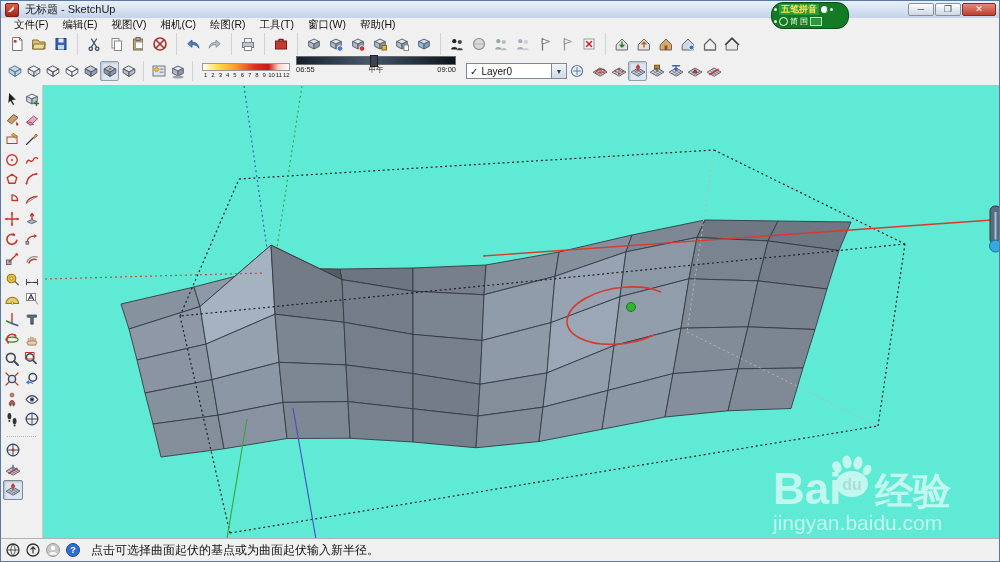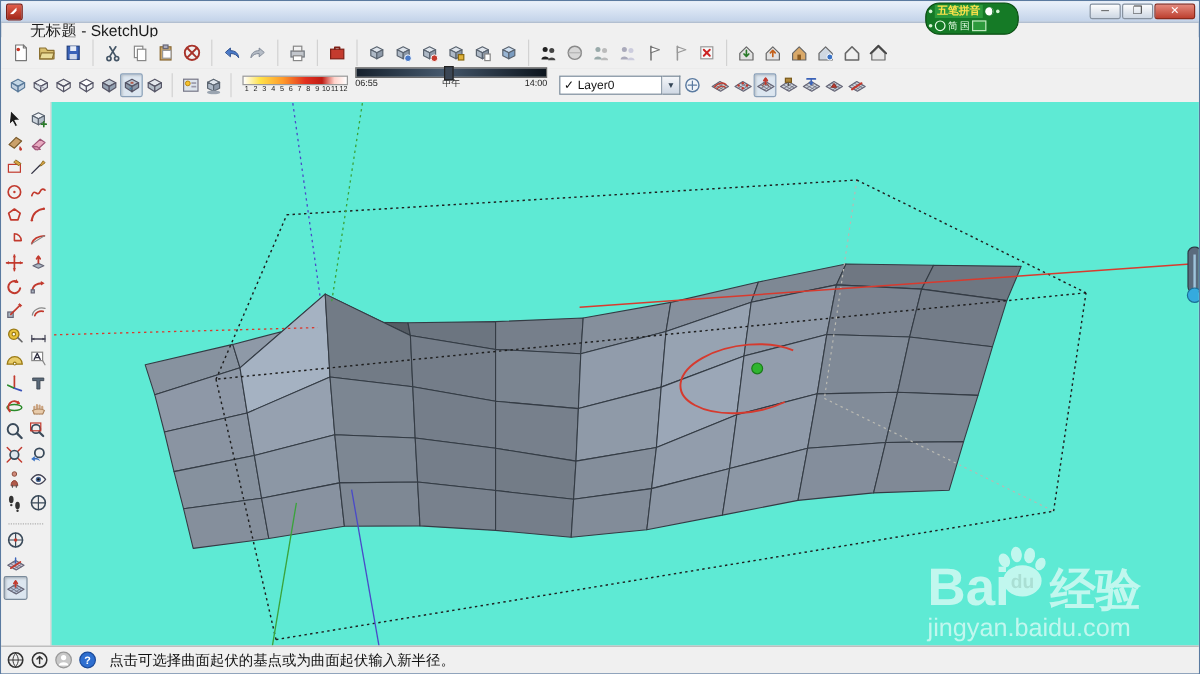--- a/index.html
+++ b/index.html
@@ -6,21 +6,21 @@
   body{width:1000px;height:562px;position:relative;overflow:hidden;
        font-family:"Liberation Sans","DejaVu Sans",sans-serif;background:#f0f0f0;}
   .win{position:absolute;inset:0;border:1px solid #5a7aa0;box-sizing:border-box;background:#f0f0f0;}
   
   .titlebar{position:absolute;left:0;top:0;right:0;height:17px;
     background:linear-gradient(#eaf1fb,#c3d3e9);border-bottom:1px solid #a3b4ca;}
   .title-icon{position:absolute;left:4px;top:2px;width:12px;height:12px;border-radius:2px;
     background:linear-gradient(#e25c4a,#a2281a);border:1px solid #7e1f16;}
   .title-icon i{position:absolute;left:2px;top:2px;width:6px;height:6px;background:#fff;display:block;
     clip-path:polygon(0 100%,100% 0,100% 45%,45% 100%);}
-  .title-text{position:absolute;left:24px;top:16px;font-size:13px;line-height:17px;color:#1b1b1b;}
+  .title-text{position:absolute;left:24px;top:0;font-size:11px;line-height:17px;color:#1b1b1b;}
   .winbtns{position:absolute;right:3px;top:2px;display:flex;gap:1px;}
   .wbtn{width:26px;height:13px;border:1px solid #87929f;border-radius:2px;box-sizing:border-box;
     background:linear-gradient(#fdfdfd,#cdd7e3);color:#333;font-size:9px;line-height:10px;text-align:center;}
   .wbtn.close{width:34px;background:linear-gradient(#e4897c,#bd4030);color:#fff;border-color:#8a2a1c;}
   
   .ime{position:absolute;left:770px;top:1px;width:78px;height:27px;background:#157a26;
     border:1px solid #0a4d12;border-radius:12px;z-index:50;box-sizing:border-box;}
   .ime-row{display:flex;align-items:center;height:12px;padding:0 2px;gap:2px;}
   .ime-title{color:#ffe24a;font-size:9px;font-weight:bold;background:#2c9a3c;padding:0 2px;line-height:11px;}
   .ime-moon{width:7px;height:7px;border-radius:50%;background:#fff;box-shadow:-2px 0 0 -1px #157a26 inset;}
@@ -110,20 +110,30 @@
     </div>
     <div class="ime-row">
       <span class="ime-dot"></span>
       <span class="ime-mag"></span>
       <span class="ime-g">简</span>
       <span class="ime-g">国</span>
       <span class="ime-kb"></span>
     </div>
   </div>
 
+  <div class="menubar" id="menubar">
+      <div class="menu-item">文件(F)</div>
+      <div class="menu-item">编辑(E)</div>
+      <div class="menu-item">视图(V)</div>
+      <div class="menu-item">相机(C)</div>
+      <div class="menu-item">绘图(R)</div>
+      <div class="menu-item">工具(T)</div>
+      <div class="menu-item">窗口(W)</div>
+      <div class="menu-item">帮助(H)</div>
+    </div>
 
   <div class="tb1" id="toolbar1">
       <div class="tgroup">
         <div class="tbtn">
           <span>
             <svg class="ico" viewBox="0 0 16 16">
               <path d="M4 1.5h6.5L13 4v10.5H4z" fill="#fff" stroke="#777" stroke-width="1" stroke-linejoin="round" stroke-linecap="round"></path>
               <path d="M10.5 1.5V4H13" fill="none" stroke="#777" stroke-width="1" stroke-linejoin="round" stroke-linecap="round"></path>
               <circle cx="6.2" cy="5.2" r="1.5" fill="#c93526" stroke="none" stroke-width="1.2"></circle>
             </svg>
@@ -505,21 +515,21 @@
           <span>12</span>
         </div>
     </div>
     <div class="time-slider">
       <div class="time-bar">
         <div class="time-thumb"></div>
       </div>
       <div class="time-labels">
         <span>06:55</span>
         <span>中午</span>
-        <span>14:00</span>
+        <span>09:00</span>
       </div>
     </div>
     <div class="layer-combo">
       <div class="layer-box">
         <span>✓</span>
         <span>Layer0</span>
       </div>
       <div class="layer-arrow">▼</div>
       <div class="tbtn small" id="layer-mgr-slot">
           <svg class="ico" viewBox="0 0 16 16">

